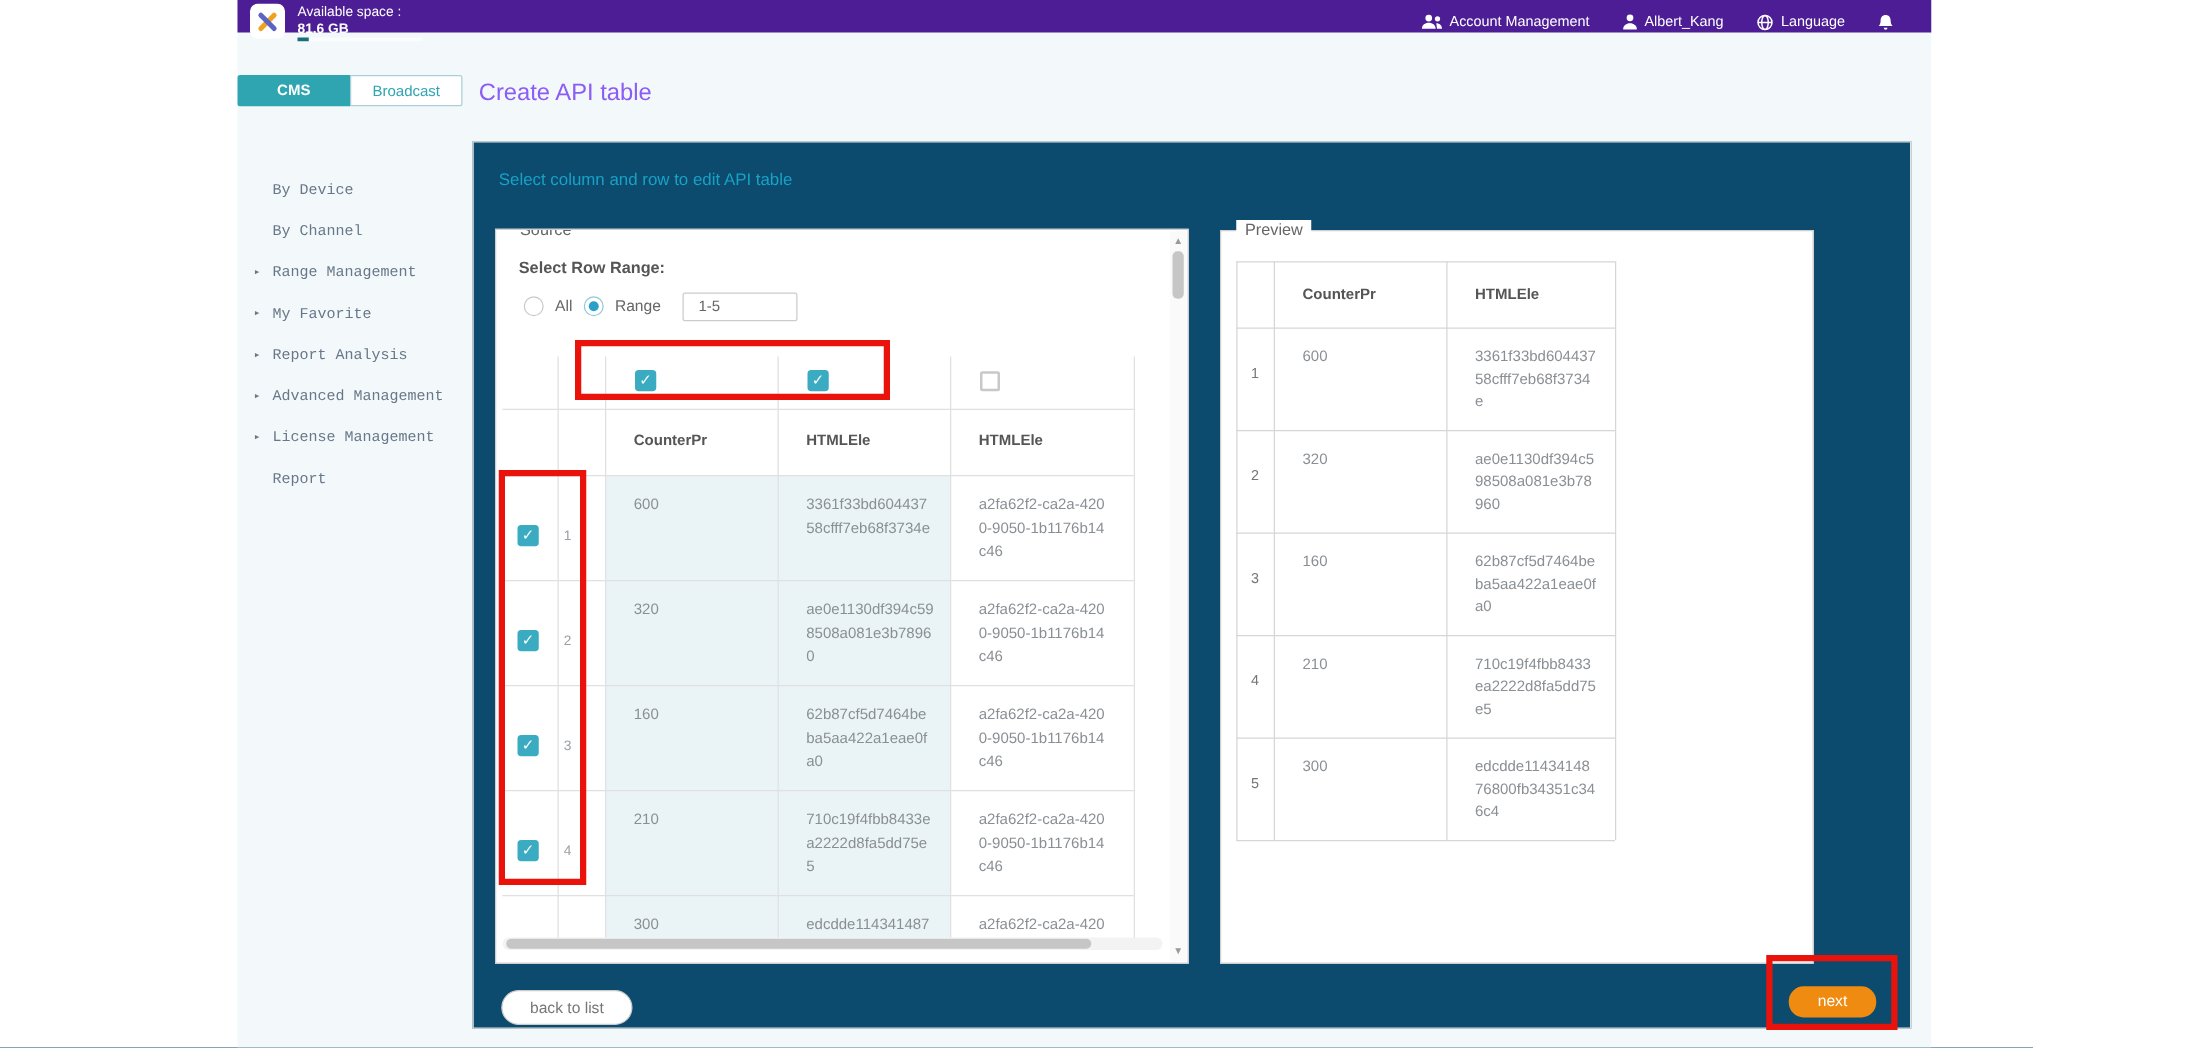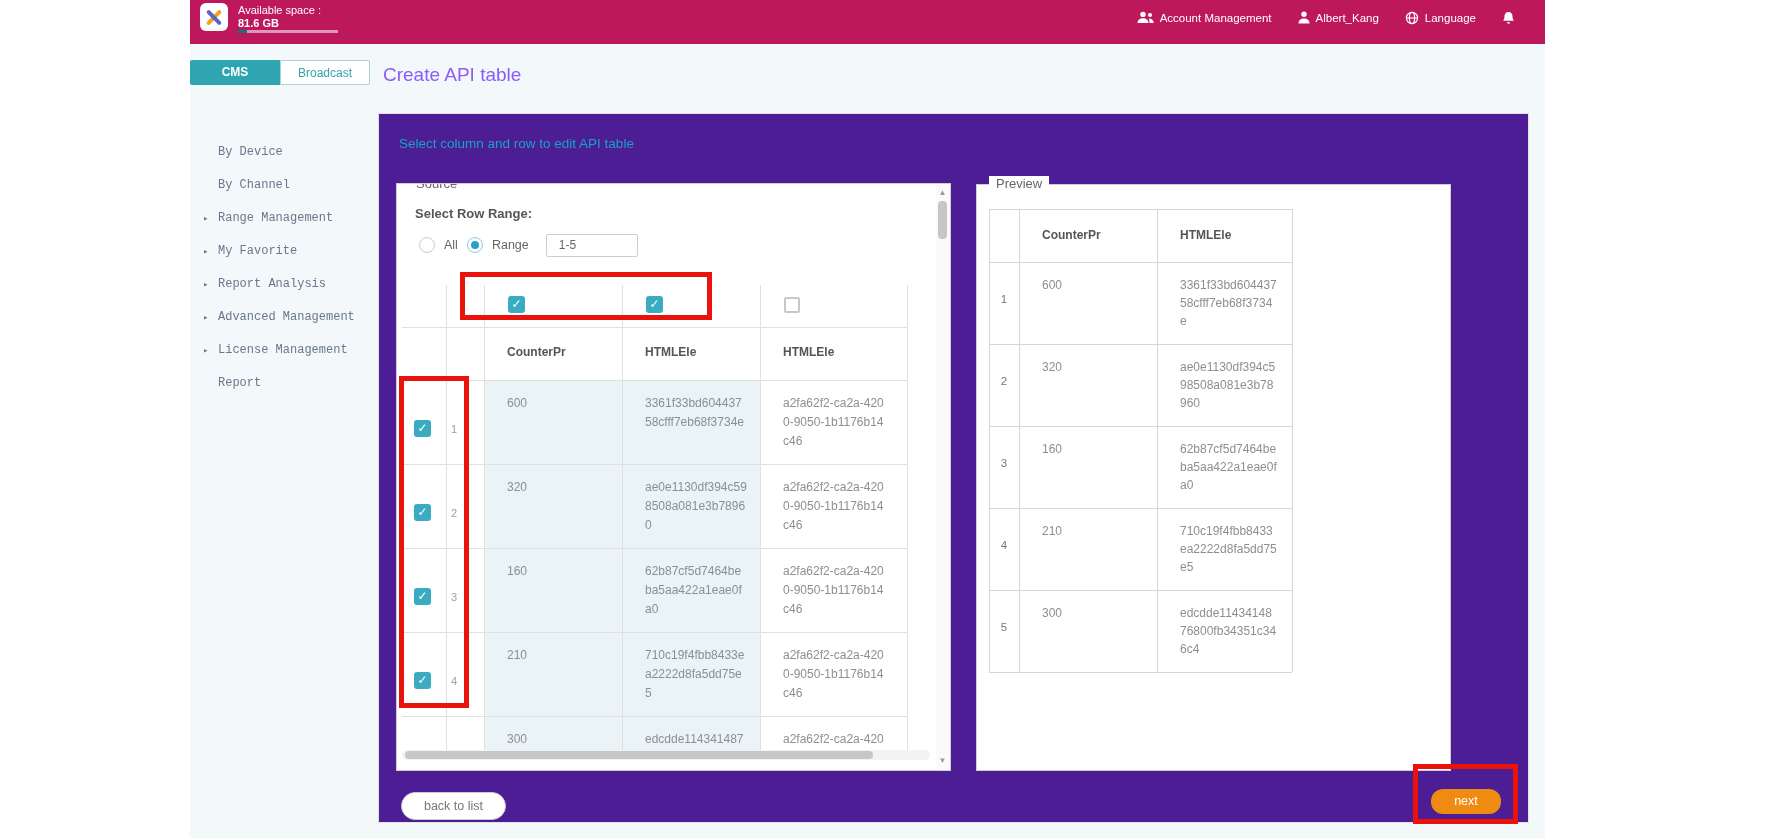--- a/index.html
+++ b/index.html
@@ -4,21 +4,21 @@
 <style>
   * { box-sizing: border-box; }
   html,body { margin:0; padding:0; }
   body {
     width:1768px; height:838px; position:relative; background:#ffffff;
     font-family:"Liberation Sans", sans-serif; overflow:hidden;
   }
   .wrapper { position:absolute; left:190px; top:0; width:1355px; height:838px; background:#f3f8fa; }
 
   
-  .topbar { position:absolute; left:0; top:0; width:100%; height:44px; background:#be185d; }
+  .topbar { position:absolute; left:0; top:0; width:100%; height:26px; background:#4c1d95; }
   .logo { position:absolute; left:10px; top:3px; width:28px; height:28px; background:#fff; border-radius:6px; overflow:hidden; }
   .logo i { position:absolute; left:12px; top:5px; width:4px; height:19px; border-radius:2px; display:block; }
   .logo .b1 { background:#f0a21f; transform:rotate(45deg); }
   .logo .b2 { background:#5b63c4; transform:rotate(-45deg); }
   .space-label { position:absolute; left:48px; top:4px; color:#fff; font-size:11px; line-height:13px; }
   .space-value { position:absolute; left:48px; top:17px; color:#fff; font-size:11px; font-weight:bold; }
   .space-bar { position:absolute; left:48px; top:30px; width:100px; height:3px; background:rgba(255,255,255,.55); }
   .space-bar .fill { position:absolute; left:0; top:0; width:9px; height:3px; background:#176f7a; }
   .nav { position:absolute; right:30px; top:0; height:35px; display:flex; align-items:center; gap:26px; }
   .nav-item { display:flex; align-items:center; gap:6px; color:#fff; font-size:11.5px; cursor:default; }
@@ -30,21 +30,21 @@
   .tab-broadcast { left:90px; background:#fff; color:#2fa5b2; border:1px solid #aacfd8; border-radius:0 2px 2px 0; }
   .page-title { position:absolute; left:193px; top:64px; font-size:19px; color:#8b5cf6; }
 
   
   .sidebar { position:absolute; left:0; top:49px; width:188px; height:676px;font-family:Liberation Mono, monospace; }
   .side-item { position:absolute; left:0; width:188px; height:18px; color:#68788a; font-size:12px; cursor:pointer; }
   .side-item .arrow { position:absolute; left:13px; top:2px; font-size:9px; color:#68788a; }
   .side-item .lbl { position:absolute; left:28px; top:0; }
 
   
-  .card { position:absolute; left:188px; top:113px; width:1151px; height:710px; background:#4c1d95; border:1px solid #e2e2e2; }
+  .card { position:absolute; left:188px; top:113px; width:1151px; height:710px; background:#0c4a6e; border:1px solid #e2e2e2; }
   .instruction { position:absolute; left:20px; top:22px; font-size:13.5px; color:#17a2c6; }
 
   
   .source-box { position:absolute; left:17px; top:69px; width:555px; height:588px; border:1px solid #cfcfcf; overflow:hidden; background:#fff; }
   .source-legend { position:absolute; left:15px; top:-8px; font-size:13px; color:#666; background:#fff; padding:0 4px; }
   .row-range-label { position:absolute; left:18px; top:22px; font-size:13px; font-weight:bold; color:#555; }
   .radio-row { position:absolute; left:22px; top:48px; height:26px; display:flex; align-items:center; gap:9px; font-size:12.5px; color:#666; }
   .radio { width:16px; height:16px; border-radius:50%; background:#fff; border:1px solid #c9c9c9; position:relative; }
   .radio.sel { border-color:#8fc6dc; }
   .radio.sel::after { content:""; position:absolute; left:3px; top:3px; width:8px; height:8px; border-radius:50%; background:#2aa0c8; }

